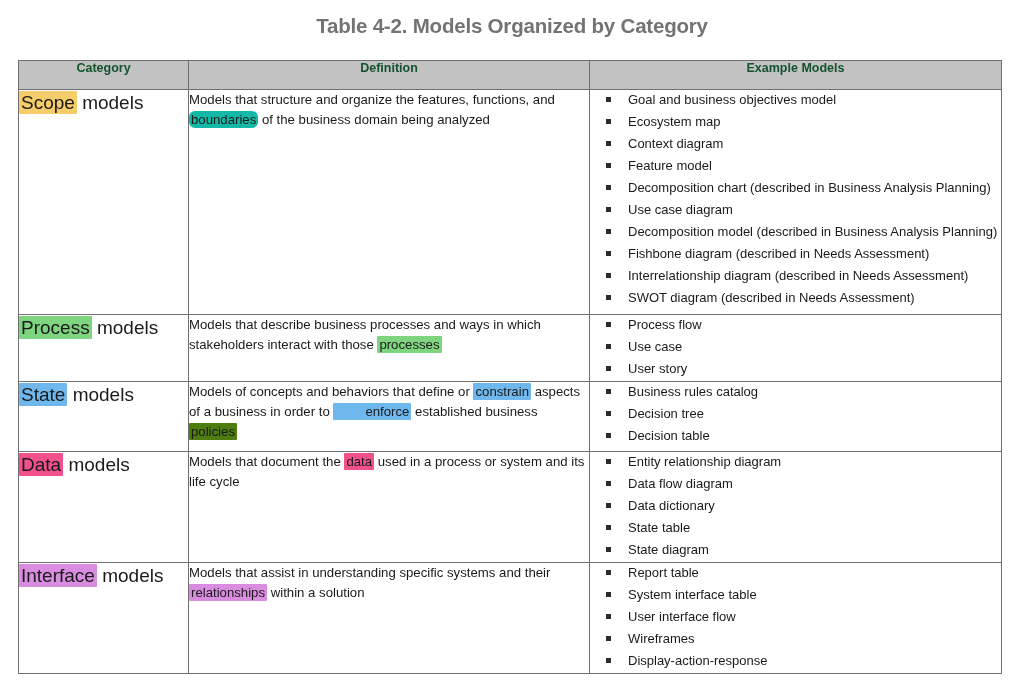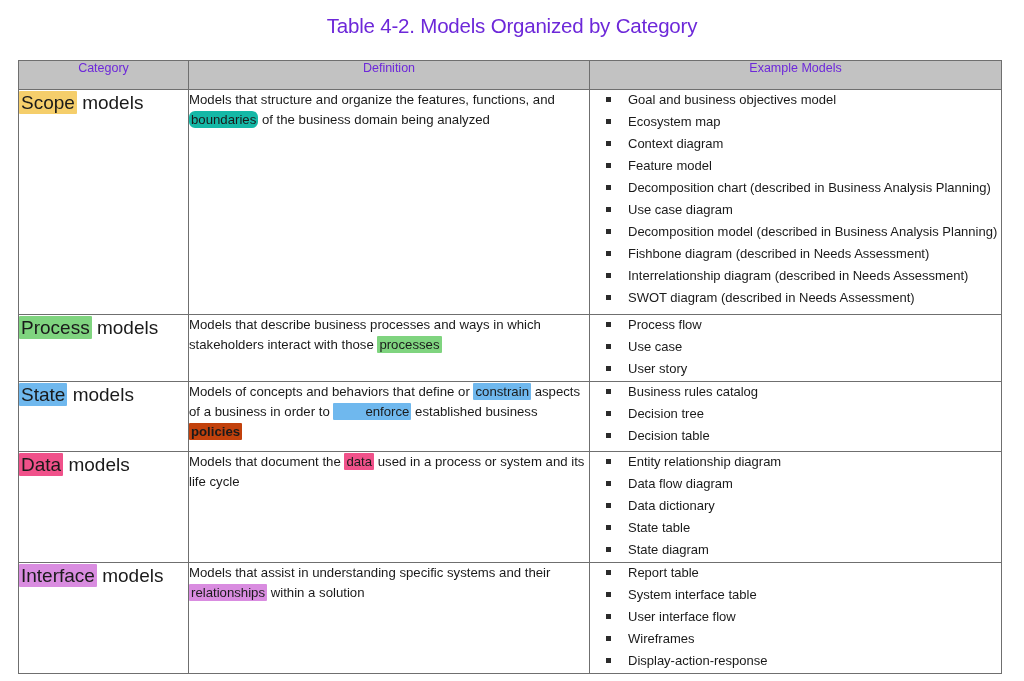--- a/index.html
+++ b/index.html
@@ -20,46 +20,46 @@
     height: 681px;
     box-sizing: border-box;
   }
   .title {
     position: absolute;
     top: 14px;
     left: 0;
     width: 1024px;
     text-align: center;
     font-size: 20.5px;
-    font-weight: normal;
+    font-weight: bold;
     letter-spacing: -0.2px;
-    color: #6d28d9;
+    color: #737373;
   }
   table.models {
     position: absolute;
     left: 18px;
     top: 60px;
     width: 983px;
     border-collapse: collapse;
     table-layout: fixed;
     background: #ffffff;
   }
   table.models td, table.models th {
     border: 1px solid #6f6f6f;
     vertical-align: top;
     padding: 0;
   }
   thead th {
     background: #c2c2c2;
     font-size: 12.5px;
-    font-weight: normal;
+    font-weight: bold;
     text-align: center;
     height: 28px;
     padding: 4px 6px 5px 6px;
-    color: #6d28d9;
+    color: #14532d;
   }
   col.c-cat { width: 170px; }
   col.c-def { width: 401px; }
   col.c-ex  { width: 412px; }
 
   td.cat {
     padding: 8px 8px 10px 9px;
     font-size: 19px;
     line-height: 1.42;
   }
@@ -148,21 +148,21 @@
           <td class="ex">
             <ul class="examples">
               <li><span class="bullet"></span><span>Process flow</span></li>
               <li><span class="bullet"></span><span>Use case</span></li>
               <li><span class="bullet"></span><span>User story</span></li>
             </ul>
           </td>
         </tr>
         <tr class="row-rule">
           <td class="cat"><span class="hl" style="background: rgb(111, 184, 238);">State</span><span> models</span></td>
-          <td class="def"><span>Models of concepts and behaviors that define or </span><span class="hl" style="background: rgb(111, 184, 238);">constrain</span><span> aspects of a business in order to </span><span class="hl" style="background: rgb(111, 184, 238); padding-left: 32px;">enforce</span><span> established business </span><span class="hl" style="background: #c2410c; font-weight: bold;">policies</span></td>
+          <td class="def"><span>Models of concepts and behaviors that define or </span><span class="hl" style="background: rgb(111, 184, 238);">constrain</span><span> aspects of a business in order to </span><span class="hl" style="background: rgb(111, 184, 238); padding-left: 32px;">enforce</span><span> established business </span><span class="hl" style="background: #4d7c0f;">policies</span></td>
           <td class="ex">
             <ul class="examples">
               <li><span class="bullet"></span><span>Business rules catalog</span></li>
               <li><span class="bullet"></span><span>Decision tree</span></li>
               <li><span class="bullet"></span><span>Decision table</span></li>
             </ul>
           </td>
         </tr>
         <tr class="row-data">
           <td class="cat"><span class="hl" style="background: rgb(240, 81, 138);">Data</span><span> models</span></td>

